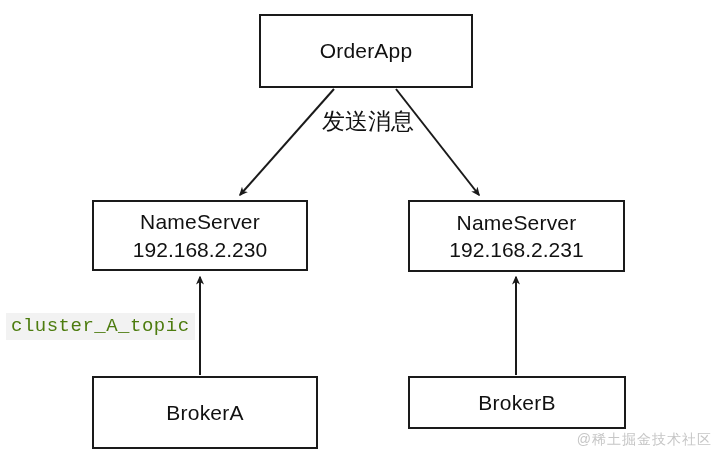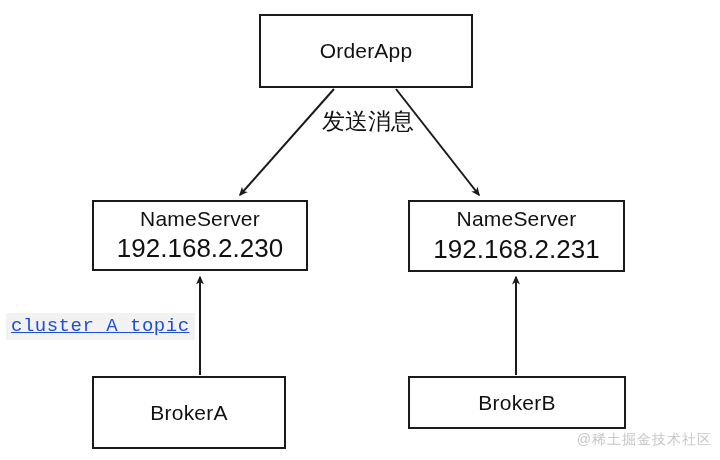--- a/index.html
+++ b/index.html
@@ -34,48 +34,47 @@
     justify-content: center;
     text-align: right;
     color: #111111;
   }
   .node .title {
     font-size: 21px;
     line-height: 1.3;
     letter-spacing: 0.2px;
   }
   .node .line2 {
-    font-size: 26px;
+    font-size: 21px;
     line-height: 1.3;
   }
   .node-orderapp  { left: 259px; top: 14px;  width: 214px; height: 74px; }
   .node-ns-a     { left: 92px;  top: 200px; width: 216px; height: 71px; }
   .node-ns-b     { left: 408px; top: 200px; width: 217px; height: 72px; }
-  .node-broker-a { left: 92px;  top: 376px; width: 194px; height: 73px; }
+  .node-broker-a { left: 92px;  top: 376px; width: 226px; height: 73px; }
   .node-broker-b { left: 408px; top: 376px; width: 218px; height: 53px; }
   .edge-label-send {
     position: absolute;
     left: 308px;
     top: 106px;
     width: 120px;
     text-align: center;
     font-size: 23px;
     color: #111111;
   }
   .topic-label {
     position: absolute;
     top: 313px;
     padding: 2px 5px 3px 5px;
     background: #f2f2f2;
-    color: #1d4ed8;
+    color: #4d7c0f;
     font-family: "Liberation Mono", "DejaVu Sans Mono", monospace;
     font-size: 19px;
     letter-spacing: 0.5px;
     white-space: nowrap;
-    text-decoration: underline;
   }
   .topic-label-a { left: 6px; }
   .topic-label-b { left: 522px; }
   .watermark {
     position: absolute;
     right: 8px;
     bottom: 11px;
     font-size: 14px;
     color: #c6c6c6;
     letter-spacing: 1px;

